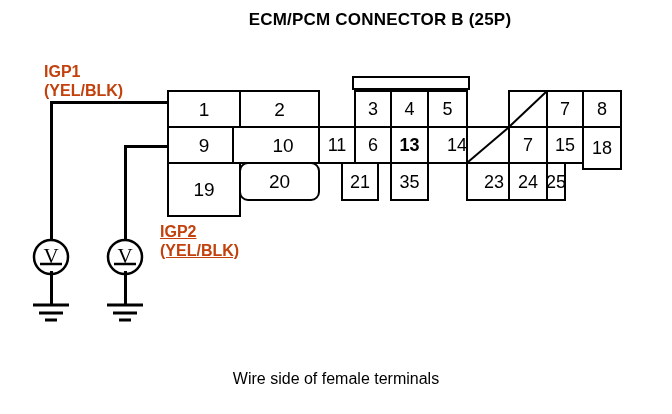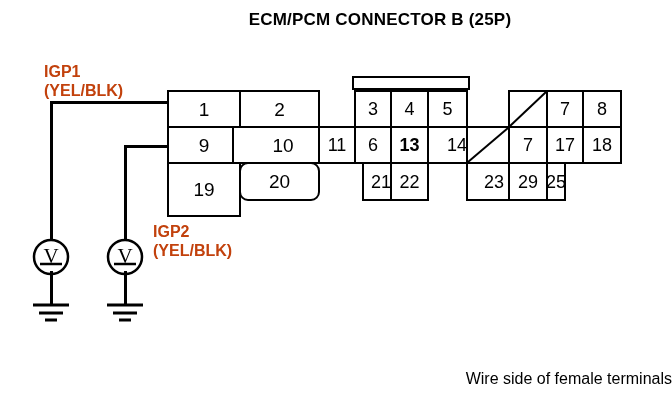--- a/index.html
+++ b/index.html
@@ -28,35 +28,35 @@
     font-weight: bold;
     color: #000;
     letter-spacing: 0.2px;
     padding-left: 44px;
   }
   #caption {
     position: absolute;
     left: 0;
     top: 370px;
     width: 672px;
-    text-align: right;
+    text-align: center;
     font-size: 16px;
     font-weight: normal;
     color: #000;
   }
   .probe-label {
     position: absolute;
     font-size: 16px;
     font-weight: bold;
     line-height: 19px;
     color: #c2410c;
     white-space: pre;
   }
   #label-igp1 { left: 44px; top: 62px; }
-  #label-igp2 { left: 153px; top: 222px; }
+  #label-igp2 { left: 160px; top: 222px; text-decoration: underline; }
 
   
   .cell {
     position: absolute;
     box-sizing: border-box;
     border: 2px solid #000;
     background: #fff;
     color: #000;
     font-size: 19px;
     font-family: "Liberation Sans", sans-serif;
@@ -139,28 +139,28 @@
       <div class="cell narrow" style="left: 318px; top: 126px; width: 38px; height: 38px;">11</div>
       <div class="cell narrow" style="left: 354px; top: 126px; width: 38px; height: 38px;">6</div>
       <div class="cell narrow" style="left: 390px; top: 126px; width: 39px; height: 38px; font-weight: bold;">13</div>
       <div class="cell narrow" style="left: 427px; top: 126px; width: 60px; height: 38px;">14</div>
       <div class="cell narrow" style="left: 466px; top: 126px; width: 44px; height: 38px;">
         <svg class="slash" width="44" height="38" viewBox="0 0 44 38">
           <line x1="2" y1="36" x2="42" y2="2"></line>
         </svg>
       </div>
       <div class="cell narrow" style="left: 508px; top: 126px; width: 40px; height: 38px;">7</div>
-      <div class="cell narrow" style="left: 546px; top: 126px; width: 38px; height: 38px;">17</div>
-      <div class="cell narrow" style="left: 582px; top: 126px; width: 40px; height: 38px;">18</div>
+      <div class="cell narrow" style="left: 546px; top: 126px; width: 38px; height: 38px;">15</div>
+      <div class="cell narrow" style="left: 582px; top: 126px; width: 40px; height: 44px;">18</div>
       <div class="cell" style="left: 167px; top: 162px; width: 74px; height: 55px;">19</div>
       <div class="cell" style="left: 239px; top: 162px; width: 81px; height: 39px; border-radius: 9px;">20</div>
-      <div class="cell narrow" style="left: 362px; top: 162px; width: 38px; height: 39px;">21</div>
-      <div class="cell narrow" style="left: 390px; top: 162px; width: 39px; height: 39px;">22</div>
+      <div class="cell narrow" style="left: 341px; top: 162px; width: 38px; height: 39px;">21</div>
+      <div class="cell narrow" style="left: 390px; top: 162px; width: 39px; height: 39px;">35</div>
       <div class="cell narrow" style="left: 466px; top: 162px; width: 56px; height: 39px;">23</div>
-      <div class="cell narrow" style="left: 508px; top: 162px; width: 40px; height: 39px;">29</div>
+      <div class="cell narrow" style="left: 508px; top: 162px; width: 40px; height: 39px;">24</div>
       <div class="cell narrow" style="left: 546px; top: 162px; width: 20px; height: 39px;">25</div>
     </div>
 
   <div class="meter" style="left:31px; top:237px;">
     <svg width="40" height="40" viewBox="0 0 40 40">
       <circle cx="20" cy="20" r="17" fill="#fff" stroke="#000" stroke-width="2.5"></circle>
       <text x="20" y="26" text-anchor="middle" font-family="Liberation Serif, serif" font-size="21" fill="#000">V</text>
       <line x1="9" y1="27" x2="31" y2="27" stroke="#000" stroke-width="2.5"></line>
     </svg>
   </div>

